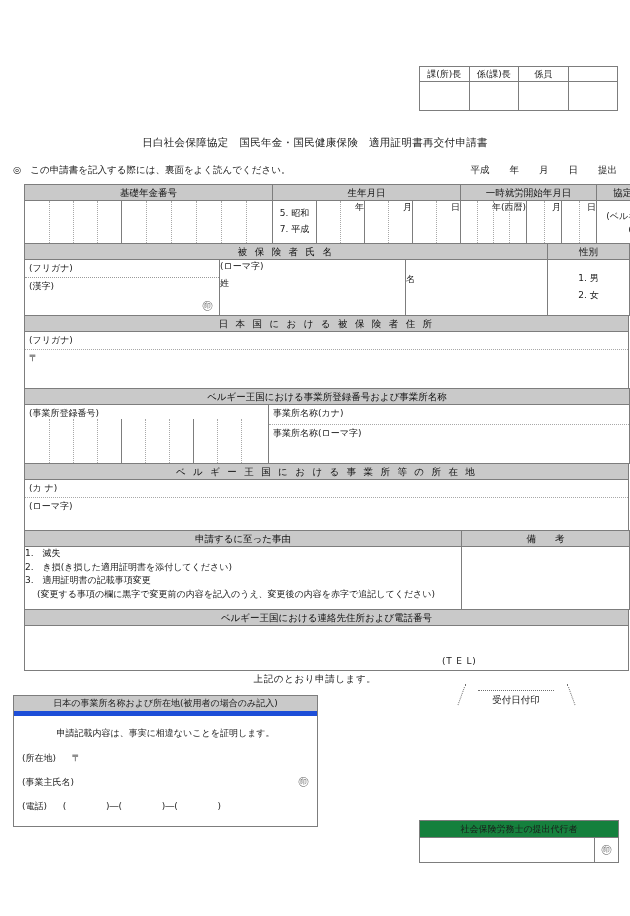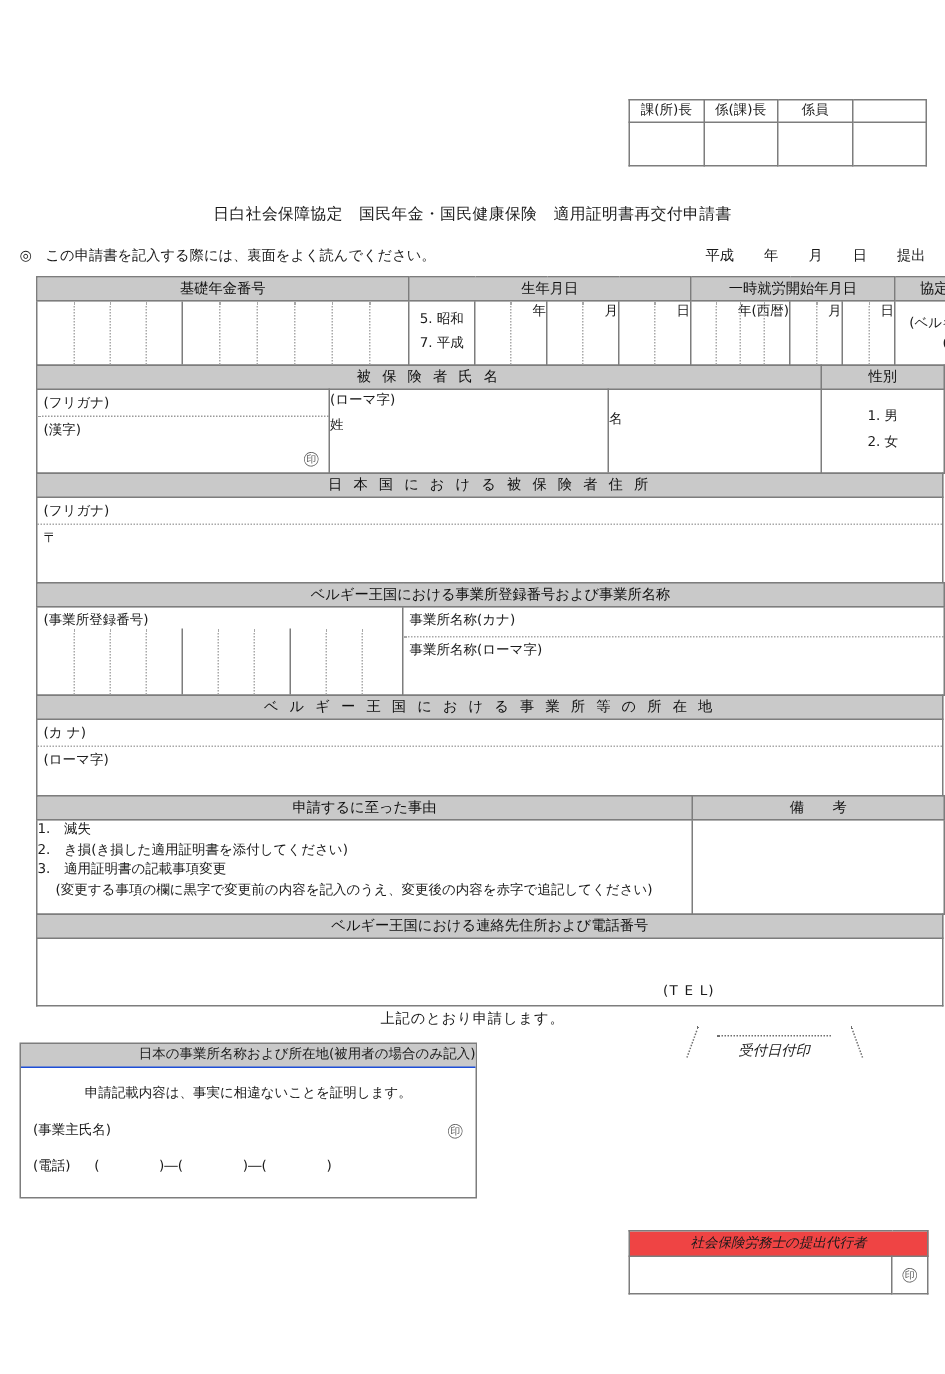--- a/index.html
+++ b/index.html
@@ -141,22 +141,22 @@
   
   #certify {
     position: absolute;
     left: 13px; top: 695px;
     width: 305px;
     border: 1px solid #7d7d7d;
     box-sizing: border-box;
   }
   #certify .cap {
     background: #c9c9c9;
-    border-bottom: 1px solid #1d4ed8;
-    text-align: right;
+    border-bottom: 5px solid #1d4ed8;
+    text-align: center;
     font-size: 9px;
     line-height: 15px;
     height: 15px;
   }
   #certify .body { padding: 6px 8px 8px 8px; }
   #certify .line {
     font-size: 9px;
     line-height: 24px;
     position: relative;
     white-space: nowrap;
@@ -203,37 +203,35 @@
     border-right: 1px dotted #6f6f6f;
     transform: rotate(-20deg);
     transform-origin: top left;
   }
   #receipt .txt {
     position: absolute;
     left: 0; top: 4px;
     width: 104px;
     text-align: center;
     font-size: 9.5px;
-    font-style: italic;
   }
 
   
   #sharoushi {
     position: absolute;
     left: 419px; top: 820px;
     width: 199px;
   }
   #sharoushi table { width: 199px; }
   #sharoushi .cap {
-    background: #ef4444;
+    background: #15803d;
     text-align: center;
     font-size: 9px;
     line-height: 16px;
     height: 16px;
-    font-style: italic;
   }
   #sharoushi .blank { height: 24px; }
   #sharoushi .sealcell {
     width: 24px;
     text-align: center;
     vertical-align: middle;
     line-height: 24px;
   }
 </style>
 </head>
@@ -510,20 +508,25 @@
       </table>
 
   </div>
 
   <div id="statement">上記のとおり申請します。</div>
 
   <div id="certify">
     <div class="cap">日本の事業所名称および所在地(被用者の場合のみ記入)</div>
     <div class="body">
       <div class="line intro">申請記載内容は、事実に相違ないことを証明します。</div>
+      <div class="line">
+        <span>(所在地)</span>
+        <span class="gap-s"></span>
+        <span>〒</span>
+      </div>
       <div class="line">
         <span>(事業主氏名)</span>
         <span class="seal sealright">㊞</span>
       </div>
       <div class="line">
         <span>(電話)</span>
         <span class="gap-s"></span>
         <span>(</span>
         <span class="gap-m"></span>
         <span>)―(</span>

